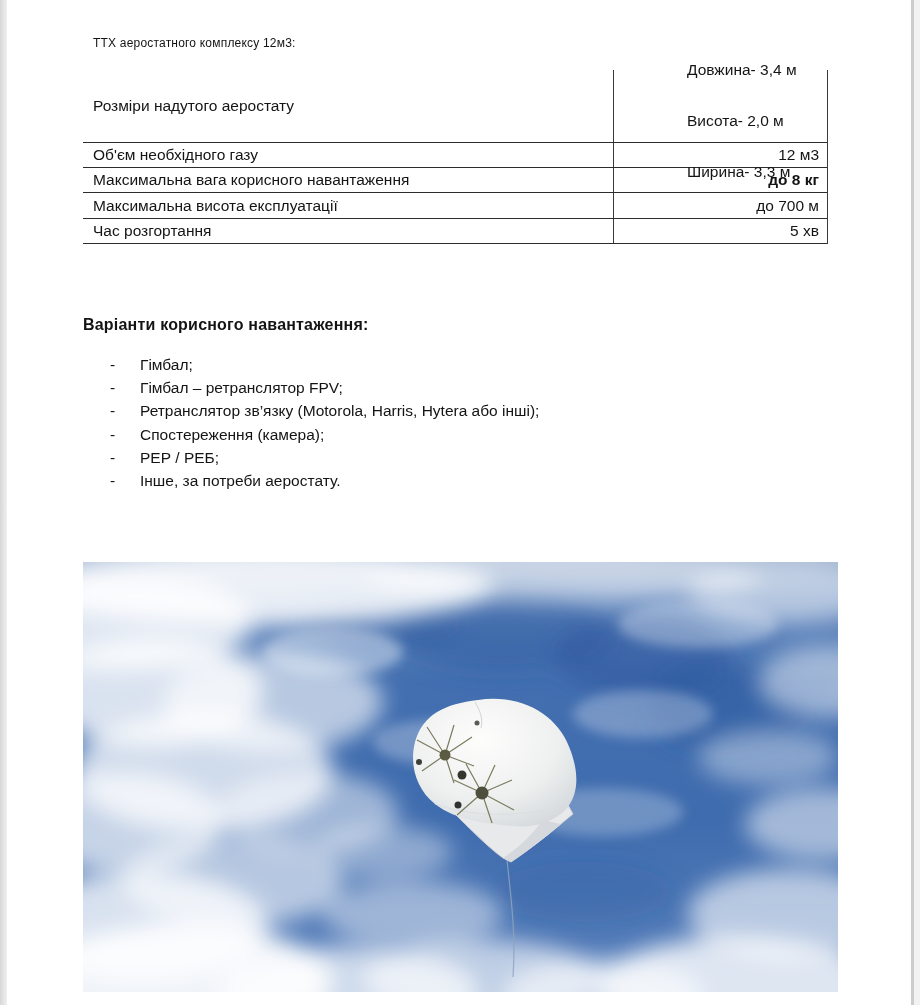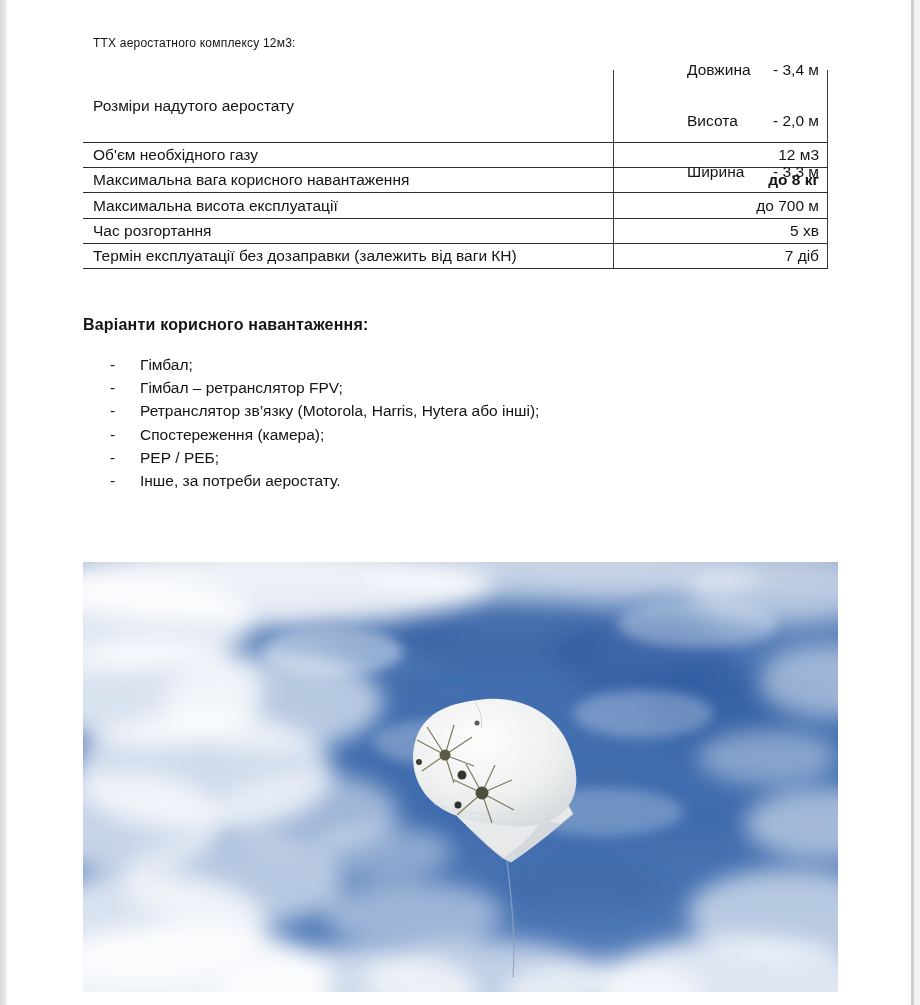--- a/index.html
+++ b/index.html
@@ -35,21 +35,21 @@
     width:530px;box-sizing:border-box;padding-left:10px;
     display:flex;align-items:center;white-space:nowrap;text-align:right;
   }
   .t-value{
     flex:1;box-sizing:border-box;border-left:1.5px solid #3a3a3a;
     padding-right:8px;display:flex;align-items:center;justify-content:flex-end;
     white-space:nowrap;
   }
   .t-value.bold{font-weight:bold;}
   .dims{width:132px;display:flex;flex-direction:column;}
-  .dim-line{display:flex;justify-content:space-between;line-height:23px;margin-top:28px;}
+  .dim-line{display:flex;justify-content:flex-start;line-height:23px;margin-top:28px;}
 
   .payload-heading{
     position:absolute;left:83px;top:316px;
     font-size:16px;font-weight:bold;letter-spacing:.2px;
   }
   .payload-list{position:absolute;left:110px;top:353px;width:640px;font-size:15.5px;}
   .payload-item{display:flex;line-height:23.2px;}
   .payload-item .marker{width:30px;flex:0 0 30px;}
 
   .photo{
@@ -95,24 +95,20 @@
     <div class="t-label">Максимальна вага корисного навантаження</div>
     <div class="t-value bold">до 8 кг</div>
   </div>
   <div class="t-row h26">
     <div class="t-label">Максимальна висота експлуатації</div>
     <div class="t-value">до 700 м</div>
   </div>
   <div class="t-row h25">
     <div class="t-label">Час розгортання</div>
     <div class="t-value">5 хв</div>
-  </div>
-  <div class="t-row h25">
-    <div class="t-label">Термін експлуатації без дозаправки (залежить від ваги КН)</div>
-    <div class="t-value">7 діб</div>
   </div>
 </div>
 
 <div class="payload-heading">Варіанти корисного навантаження:</div>
 
 <div class="payload-list">
   <div class="payload-item">
     <span class="marker">-</span>
     <span>Гімбал;</span>
   </div>

